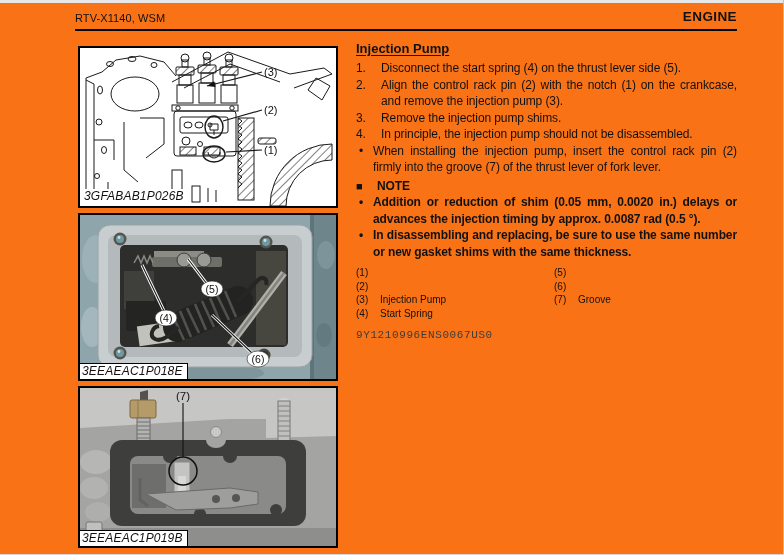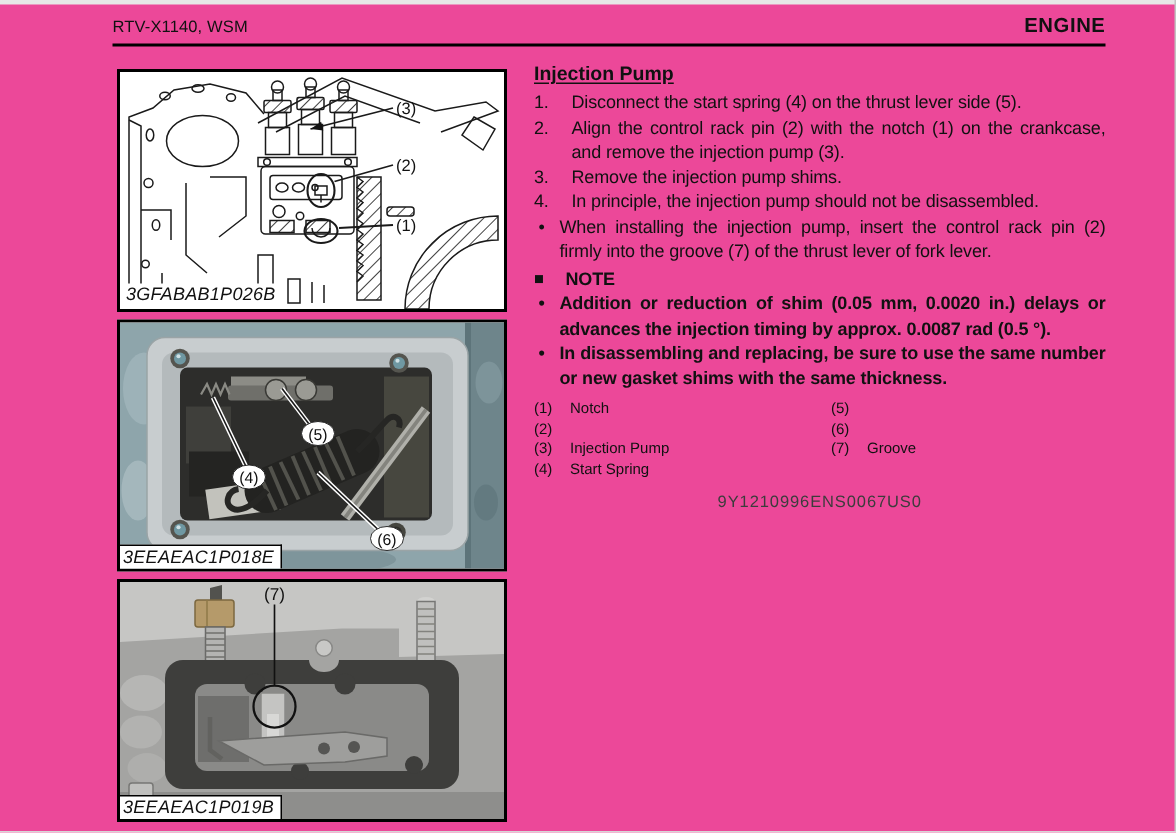--- a/index.html
+++ b/index.html
@@ -1,17 +1,17 @@
 <!DOCTYPE html>
 <html><head>
 <meta charset="utf-8">
 <style>
   html,body { margin:0; padding:0; background:#ffffff; }
   .page {
-    position:relative; width:784px; height:555px; background:#ec4899; overflow:hidden;
+    position:relative; width:784px; height:555px; background:#f97316; overflow:hidden;
     font-family:"Liberation Sans","DejaVu Sans",sans-serif; color:#111;
   }
   .edge-top    { position:absolute; top:0; left:0; right:0; height:3px; background:#e7e7e7; }
   .edge-right  { position:absolute; top:0; right:0; bottom:0; width:1px; background:#c2c2c2; }
   .edge-bottom { position:absolute; left:0; right:0; bottom:0; height:1px; background:#d6d6d6; }
 
   
   .hdr-left  { position:absolute; left:75px; top:12px; font-size:11px; letter-spacing:0.1px; }
   .hdr-right { position:absolute; right:47px; top:9px; font-size:13.5px; font-weight:bold; letter-spacing:0.4px; }
   .hdr-rule  { position:absolute; left:75px; right:47px; top:29px; height:2px; background:#000; }
@@ -42,22 +42,22 @@
   .b-text { flex:1; text-align:justify; }
   .bullet.bold { font-weight:bold; }
   .note-head { display:flex; font-weight:bold; margin-top:2px; }
   .note-mark { width:21px; flex-shrink:0; font-size:11px; }
   .legend { display:flex; margin-top:6px; font-size:10px; line-height:13.5px; letter-spacing:0; }
   .legend-col1 { width:198px; flex-shrink:0; }
   .legend-col2 { flex:1; }
   .lrow { display:flex; }
   .lnum { width:24px; flex-shrink:0; }
   .llab { flex:1; }
-  .doccode { margin-top:7px; text-align:center;
-             font-family:Liberation Sans, sans-serif;
+  .doccode { margin-top:7px; text-align:left;
+             font-family:Liberation Mono, monospace;
              font-size:11px; letter-spacing:0.6px; color:#3c3c3c; }
 </style>
 </head>
 <body>
 
 <div class="page">
   <div class="edge-top"></div>
   <div class="edge-right"></div>
   <div class="edge-bottom"></div>
 
@@ -330,21 +330,20 @@
     </div>
     <div class="bullet bold">
       <span class="b-mark">•</span>
       <span class="b-text">In disassembling and replacing, be sure to use the same number or new gasket shims with the same thickness.</span>
     </div>
 
     <div class="legend">
       <div class="legend-col1">
         <div class="lrow">
           <span class="lnum">(1)</span>
-          <span class="llab">Notch</span>
         </div>
         <div class="lrow">
           <span class="lnum">(2)</span>
         </div>
         <div class="lrow">
           <span class="lnum">(3)</span>
           <span class="llab">Injection Pump</span>
         </div>
         <div class="lrow">
           <span class="lnum">(4)</span>

